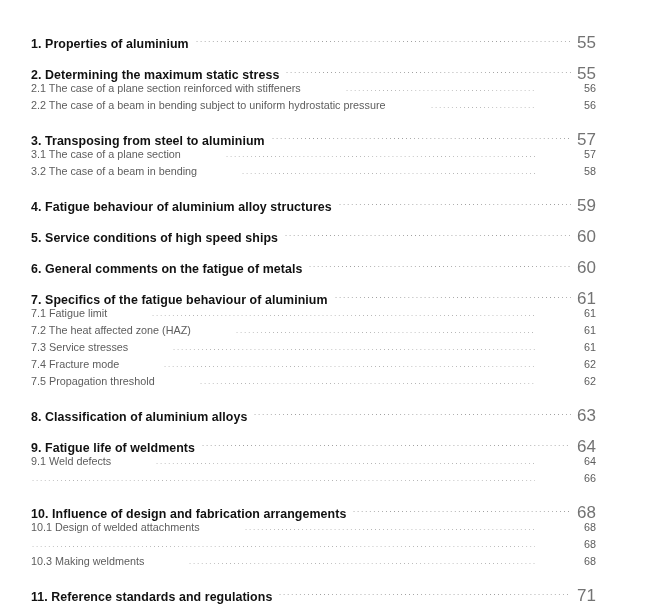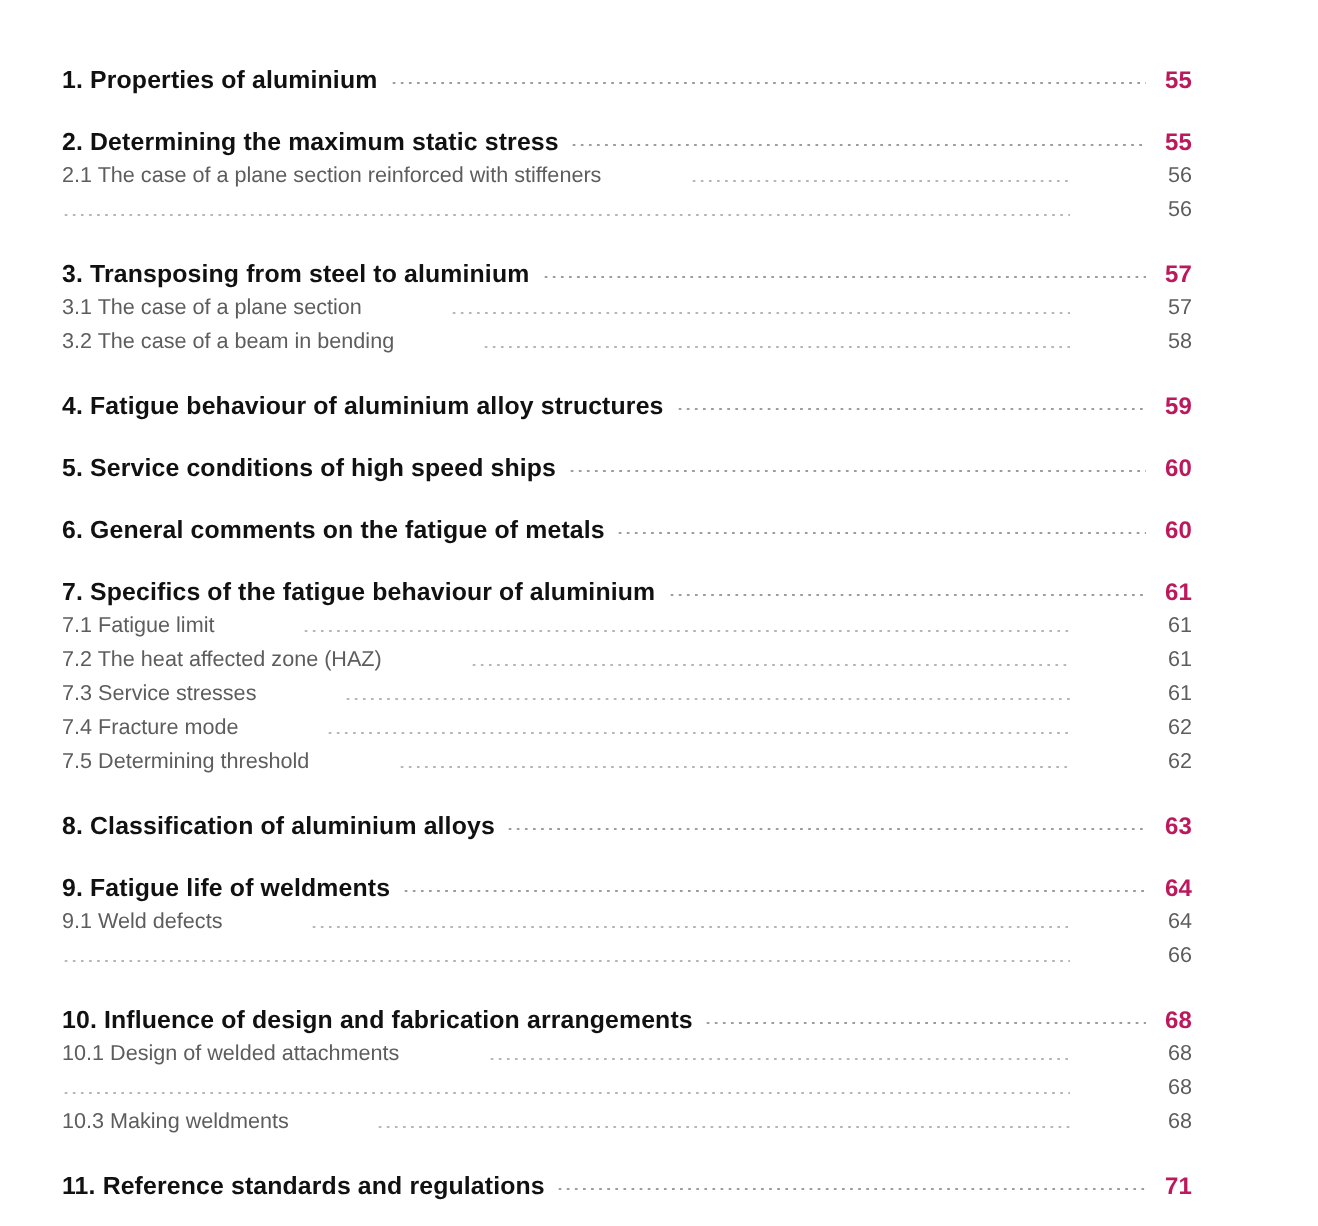--- a/index.html
+++ b/index.html
@@ -71,23 +71,23 @@
     font-weight: bold;
     color: #111111;
     letter-spacing: 0.08px;
     height: 16px;
     margin-top: 15px;
   }
   .entry.level1:first-child {
     margin-top: 0;
   }
   .entry.level1 .page {
-    font-weight: bold;
-    color: #be185d;
-    font-size: 12px;
+    font-weight: normal;
+    color: #737373;
+    font-size: 17px;
   }
   .entry.level1 .leader::before {
     background-image: radial-gradient(circle, #9d9d9d 0.55px, rgba(255,255,255,0) 0.75px);
   }
 
   
   .entry.level2 {
     font-size: 10.8px;
     font-weight: normal;
     color: #5d5d5d;
@@ -126,20 +126,21 @@
       <span class="title"><span class="num">2.</span> <span>Determining the maximum static stress</span></span>
       <span class="leader"></span>
       <span class="page">55</span>
     </div>
     <div class="entry level2">
       <span class="title"><span class="num">2.1</span> <span>The case of a plane section reinforced with stiffeners</span></span>
       <span class="leader"></span>
       <span class="page">56</span>
     </div>
     <div class="entry level2">
+      <span class="title"><span class="num">2.2</span> <span>The case of a beam in bending subject to uniform hydrostatic pressure</span></span>
       <span class="leader"></span>
       <span class="page">56</span>
     </div>
     <div class="entry level1">
       <span class="title"><span class="num">3.</span> <span>Transposing from steel to aluminium</span></span>
       <span class="leader"></span>
       <span class="page">57</span>
     </div>
     <div class="entry level2">
       <span class="title"><span class="num">3.1</span> <span>The case of a plane section</span></span>
@@ -185,21 +186,21 @@
       <span class="title"><span class="num">7.3</span> <span>Service stresses</span></span>
       <span class="leader"></span>
       <span class="page">61</span>
     </div>
     <div class="entry level2">
       <span class="title"><span class="num">7.4</span> <span>Fracture mode</span></span>
       <span class="leader"></span>
       <span class="page">62</span>
     </div>
     <div class="entry level2">
-      <span class="title"><span class="num">7.5</span> <span>Determining threshold</span></span>
+      <span class="title"><span class="num">7.5</span> <span>Propagation threshold</span></span>
       <span class="leader"></span>
       <span class="page">62</span>
     </div>
     <div class="entry level1">
       <span class="title"><span class="num">8.</span> <span>Classification of aluminium alloys</span></span>
       <span class="leader"></span>
       <span class="page">63</span>
     </div>
     <div class="entry level1">
       <span class="title"><span class="num">9.</span> <span>Fatigue life of weldments</span></span>

